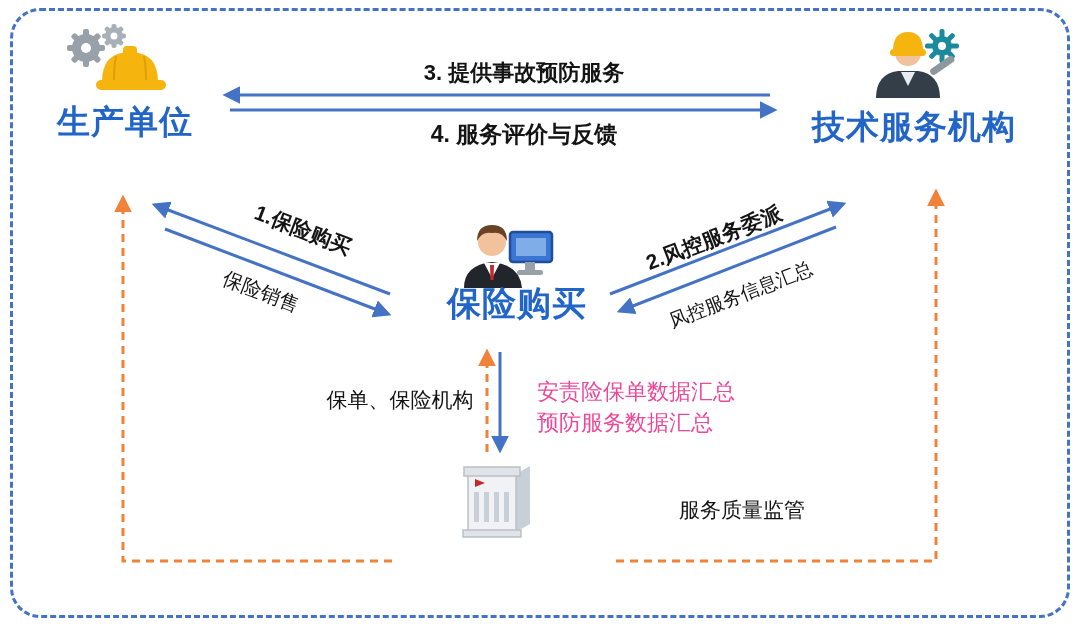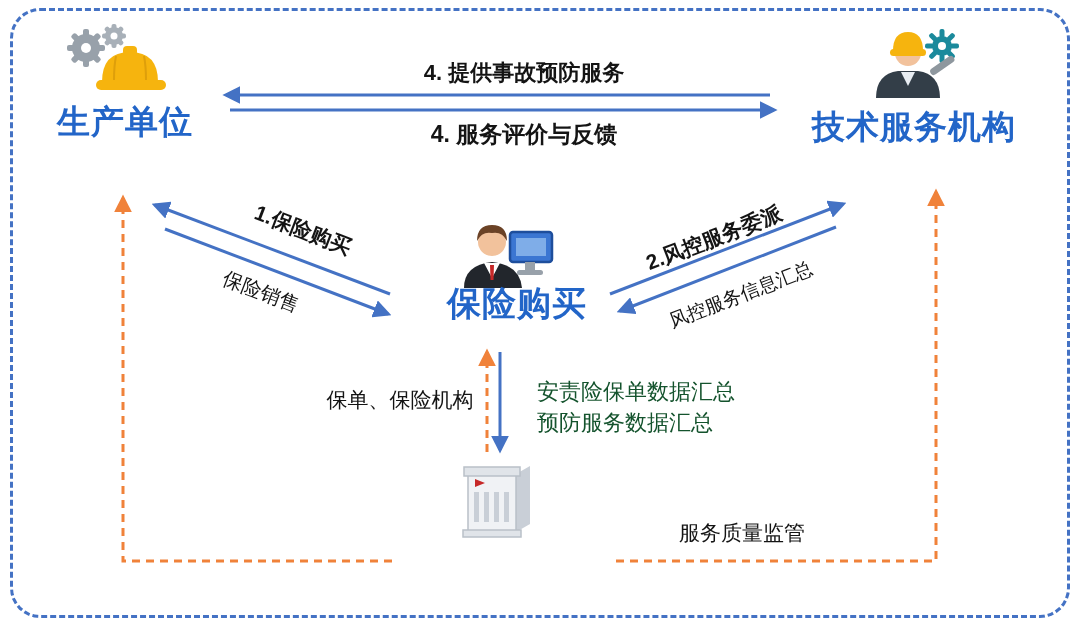--- a/index.html
+++ b/index.html
@@ -8,21 +8,21 @@
   .frame{position:absolute;left:10px;top:8px;right:10px;bottom:8px;
          border:3px dashed #4472C4;border-radius:30px;}
   .arrows{position:absolute;left:0;top:0;pointer-events:none;}
   .icon{position:absolute;}
   .lbl{position:absolute;white-space:nowrap;color:#141414;transform:translate(-50%,-50%);}
   .b{font-weight:bold;}
   .rot-l{transform:translate(-50%,-50%) rotate(21deg);}
   .rot-r{transform:translate(-50%,-50%) rotate(-21deg);}
   .node-label{position:absolute;white-space:nowrap;color:#2265C8;font-weight:bold;
               letter-spacing:1px;transform:translate(-50%,-50%);}
-  .datalines{position:absolute;font-size:22px;line-height:31px;white-space:nowrap;color:#14532d;}
+  .datalines{position:absolute;font-size:22px;line-height:31px;white-space:nowrap;color:#ec4899;}
 </style>
 </head>
 <body>
 
 <div class="canvas">
 
   <div class="frame"></div>
 
   <svg class="arrows" width="1080" height="626" viewBox="0 0 1080 626">
     <defs>
@@ -121,31 +121,31 @@
     <rect x="32" y="38" width="5" height="30" fill="#C9CFD7"></rect>
     <rect x="42" y="38" width="5" height="30" fill="#C9CFD7"></rect>
     <rect x="52" y="38" width="5" height="30" fill="#C9CFD7"></rect>
     <rect x="11" y="76" width="58" height="7" fill="#E0E4E9" stroke="#B9C0C8" stroke-width="1.5"></rect>
   </svg>
 
   <div class="node-label" style="left:125px;top:122px;font-size:33px">生产单位</div>
   <div class="node-label" style="left:914px;top:127px;font-size:33px">技术服务机构</div>
   <div class="node-label" style="left:517px;top:304px;font-size:34px">保险购买</div>
 
-  <div class="lbl b" style="left:524px;top:73px;font-size:22px">4. 提供事故预防服务</div>
+  <div class="lbl b" style="left:524px;top:73px;font-size:22px">3. 提供事故预防服务</div>
   <div class="lbl b" style="left:524px;top:134px;font-size:23px">4. 服务评价与反馈</div>
 
   <div class="lbl b rot-l" style="left:303px;top:230px;font-size:21px">1.保险购买</div>
   <div class="lbl rot-l" style="left:261px;top:292px;font-size:20px">保险销售</div>
 
   <div class="lbl b rot-r" style="left:714px;top:238px;font-size:21px">2.风控服务委派</div>
   <div class="lbl rot-r" style="left:741px;top:295px;font-size:19px">风控服务信息汇总</div>
 
   <div class="lbl" style="left:400px;top:400px;font-size:21px">保单、保险机构</div>
 
   <div class="datalines" style="left:537px;top:376px">
     <div>安责险保单数据汇总</div>
     <div>预防服务数据汇总</div>
   </div>
 
-  <div class="lbl" style="left:742px;top:533px;font-size:21px">服务质量监管</div>
+  <div class="lbl" style="left:742px;top:510px;font-size:21px">服务质量监管</div>
 
 </div>
 
 </body></html>

